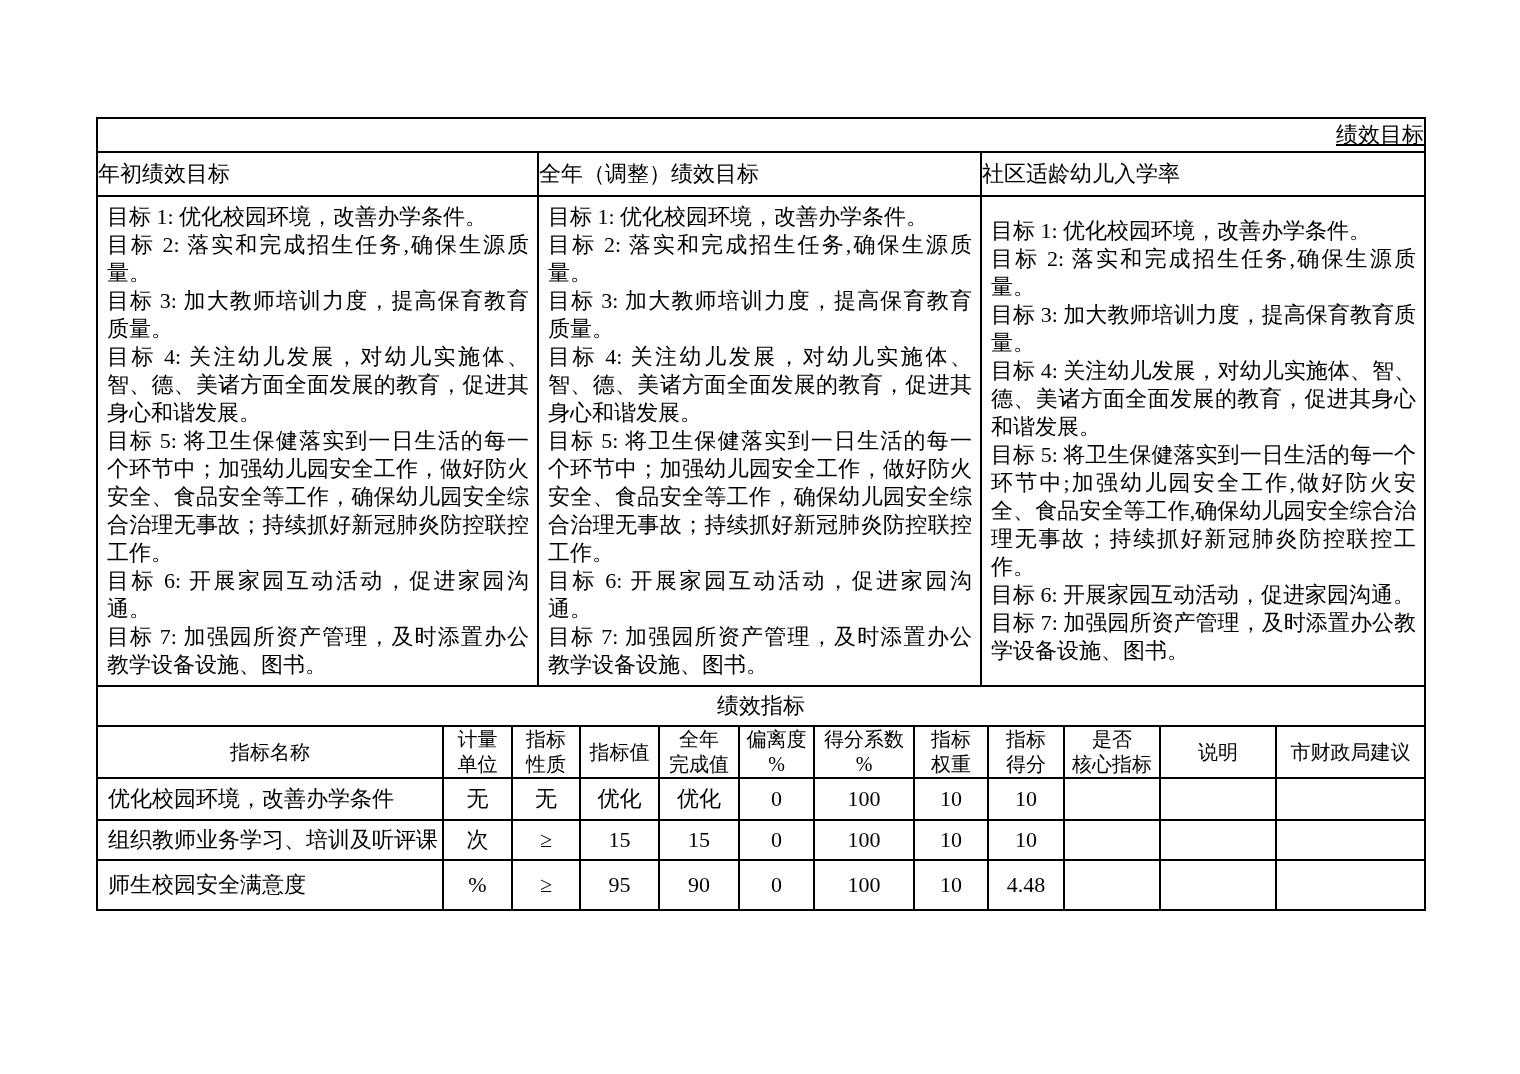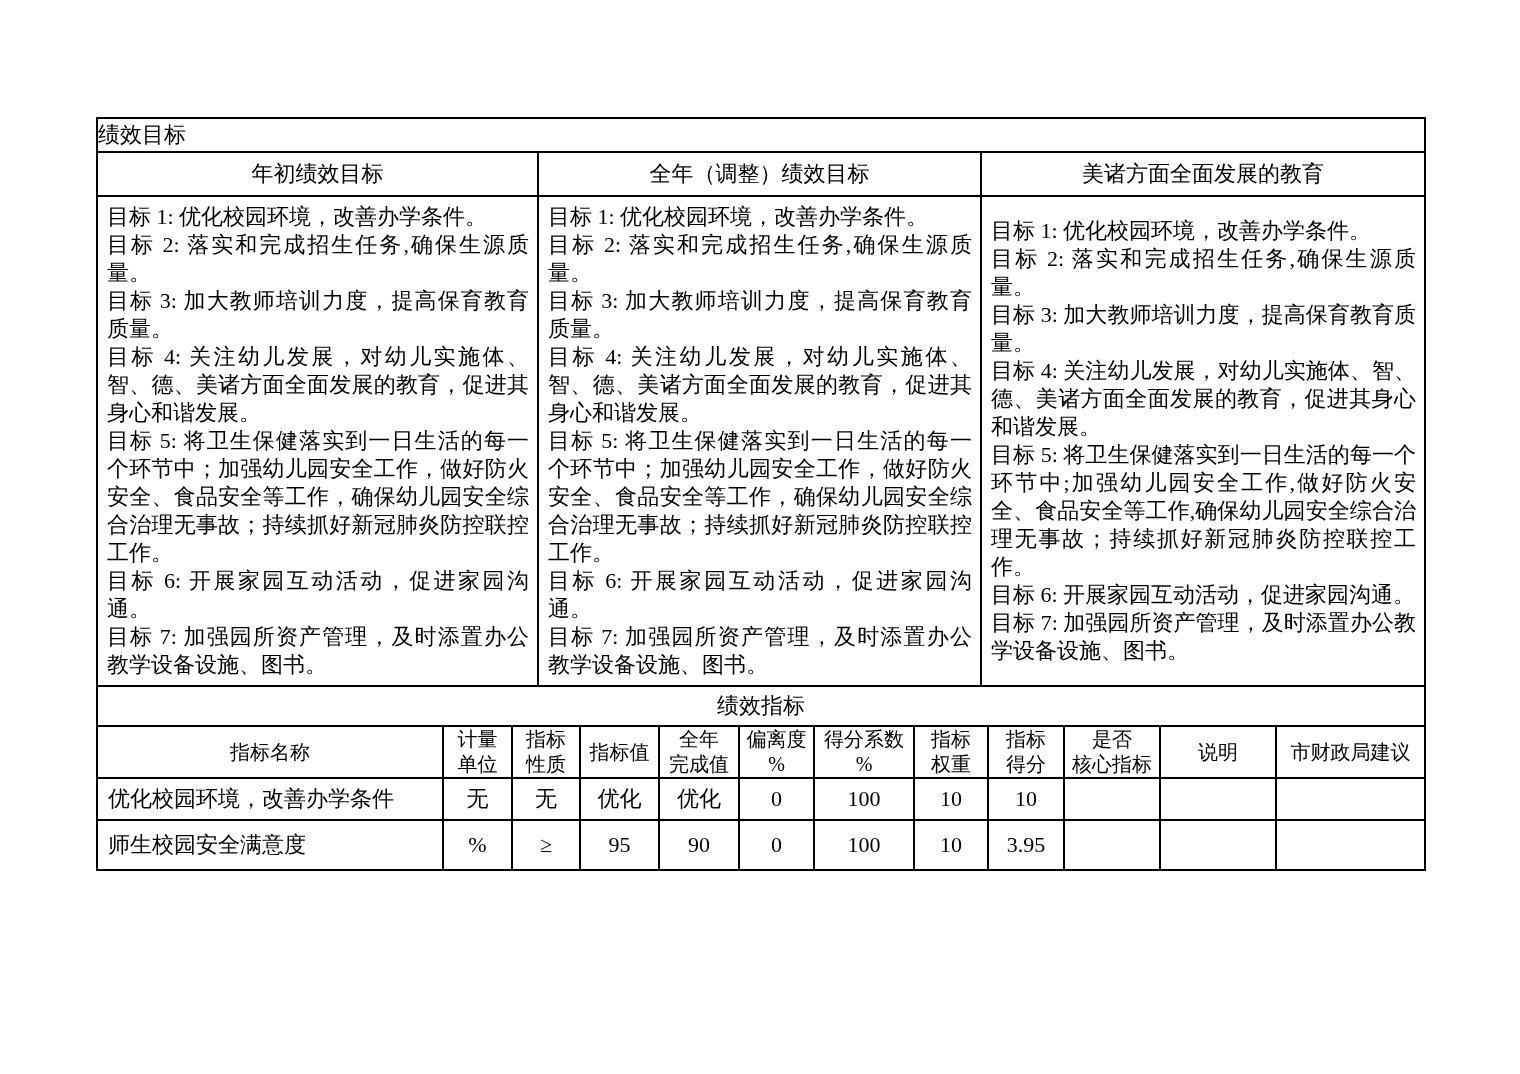--- a/index.html
+++ b/index.html
@@ -22,27 +22,28 @@
   }
   td, th {
     border: 2px solid #000000;
     font-weight: normal;
     padding: 0;
     overflow: hidden;
   }
   
   .section-title-cell {
     height: 34px;
-    text-align: left;
-    vertical-align: middle;
-    font-size: 22px;
+    text-align: right;
+    vertical-align: middle;
+    font-size: 22px;
+    text-decoration: underline;
   }
   .goals-header-cell {
     height: 44px;
-    text-align: center;
+    text-align: left;
     vertical-align: middle;
     font-size: 22px;
   }
   .goal-cell {
     height: 426px;
     vertical-align: top;
     padding: 6px 8px 6px 9px;
     font-size: 22px;
     line-height: 28px;
     text-align: justify;
@@ -93,21 +94,21 @@
         <col style="width:443px">
         <col style="width:444px">
     </colgroup>
     <tbody>
         <tr>
       <td colspan="3" class="section-title-cell">绩效目标</td>
     </tr>
     <tr>
       <th class="goals-header-cell">年初绩效目标</th>
       <th class="goals-header-cell">全年（调整）绩效目标</th>
-      <th class="goals-header-cell">美诸方面全面发展的教育</th>
+      <th class="goals-header-cell">社区适龄幼儿入学率</th>
     </tr>
     <tr>
       <td class="goal-cell">
         <div class="goal-item">目标 1: 优化校园环境，改善办学条件。</div>
         <div class="goal-item">目标 2: 落实和完成招生任务,确保生源质量。</div>
         <div class="goal-item">目标 3: 加大教师培训力度，提高保育教育质量。</div>
         <div class="goal-item">目标 4: 关注幼儿发展，对幼儿实施体、智、德、美诸方面全面发展的教育，促进其身心和谐发展。</div>
         <div class="goal-item">目标 5: 将卫生保健落实到一日生活的每一个环节中；加强幼儿园安全工作，做好防火安全、食品安全等工作，确保幼儿园安全综合治理无事故；持续抓好新冠肺炎防控联控工作。</div>
         <div class="goal-item">目标 6: 开展家园互动活动，促进家园沟通。</div>
         <div class="goal-item">目标 7: 加强园所资产管理，及时添置办公教学设备设施、图书。</div>
@@ -182,30 +183,44 @@
       <td class="ind-cell">优化</td>
       <td class="ind-cell">优化</td>
       <td class="ind-cell">0</td>
       <td class="ind-cell">100</td>
       <td class="ind-cell">10</td>
       <td class="ind-cell">10</td>
       <td class="ind-cell"></td>
       <td class="ind-cell"></td>
       <td class="ind-cell"></td>
     </tr>
+    <tr class="h40">
+      <td class="ind-cell name">组织教师业务学习、培训及听评课</td>
+      <td class="ind-cell">次</td>
+      <td class="ind-cell">≥</td>
+      <td class="ind-cell">15</td>
+      <td class="ind-cell">15</td>
+      <td class="ind-cell">0</td>
+      <td class="ind-cell">100</td>
+      <td class="ind-cell">10</td>
+      <td class="ind-cell">10</td>
+      <td class="ind-cell"></td>
+      <td class="ind-cell"></td>
+      <td class="ind-cell"></td>
+    </tr>
     <tr class="h50">
       <td class="ind-cell name">师生校园安全满意度</td>
       <td class="ind-cell">%</td>
       <td class="ind-cell">≥</td>
       <td class="ind-cell">95</td>
       <td class="ind-cell">90</td>
       <td class="ind-cell">0</td>
       <td class="ind-cell">100</td>
       <td class="ind-cell">10</td>
-      <td class="ind-cell">3.95</td>
+      <td class="ind-cell">4.48</td>
       <td class="ind-cell"></td>
       <td class="ind-cell"></td>
       <td class="ind-cell"></td>
     </tr>
   </tbody>
     </table>
 
 </div>
 
 </body></html>

